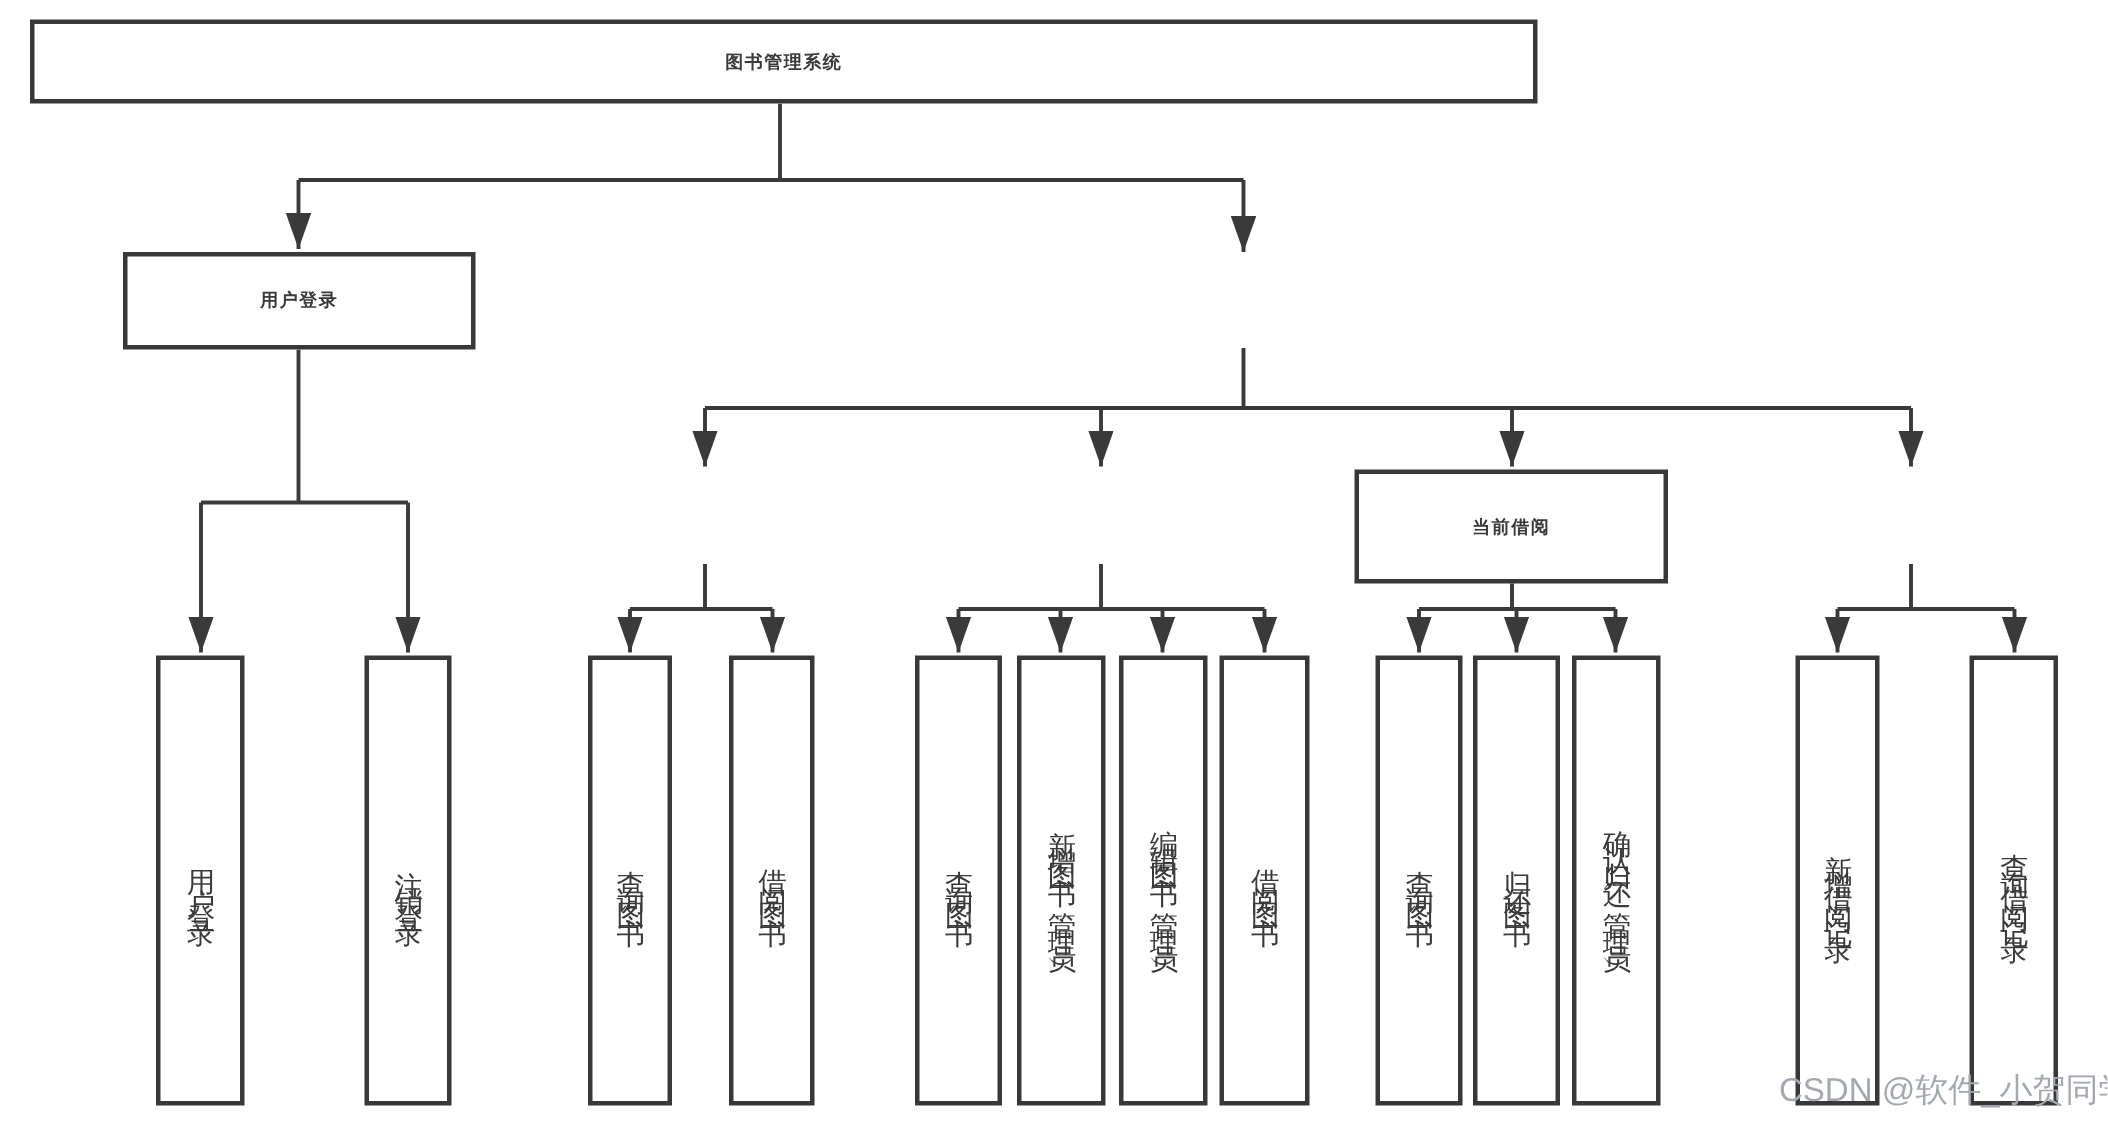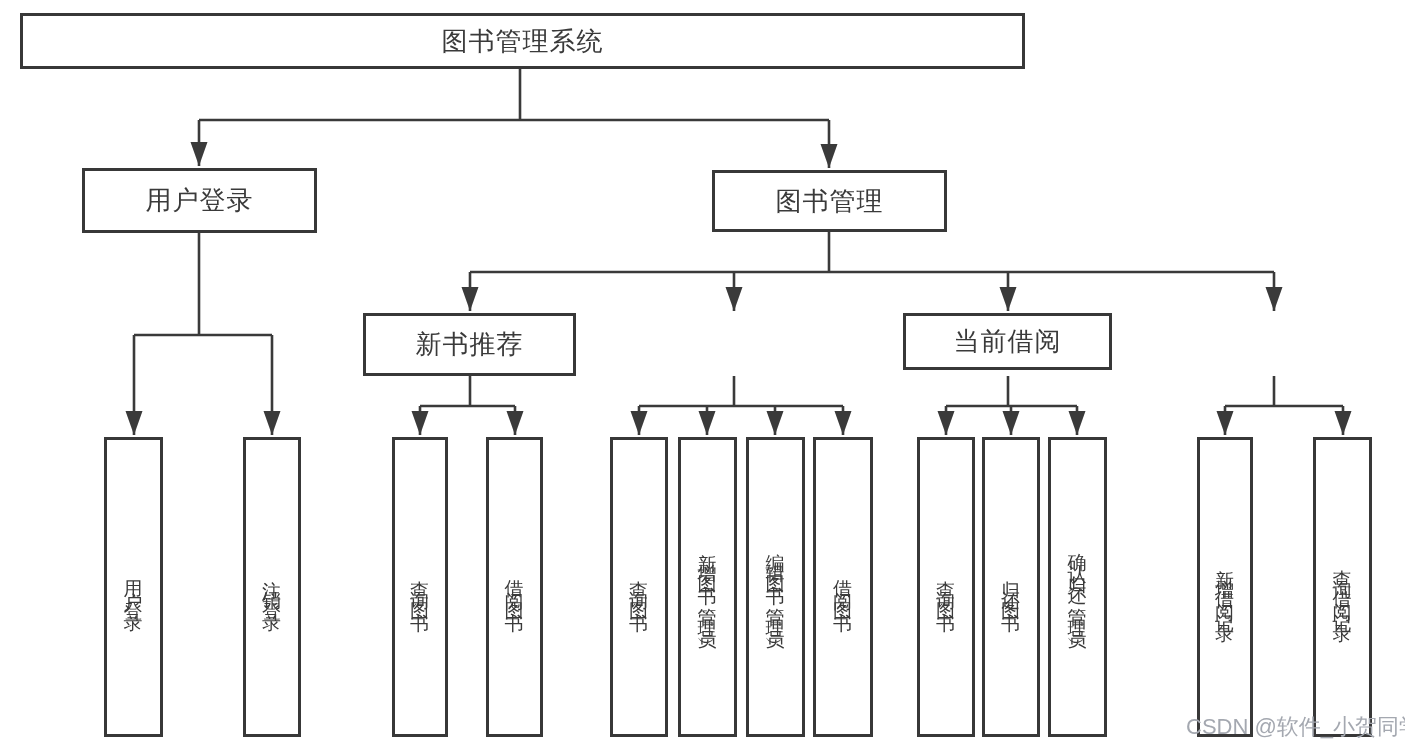--- a/index.html
+++ b/index.html
@@ -12,21 +12,21 @@
   }
   #wires{position:absolute;left:0;top:0;width:1405px;height:747px;}
   .box{
     position:absolute;
     background:#ffffff;
     border:3px solid #383838;
     box-sizing:border-box;
     display:flex;align-items:center;justify-content:center;
     color:#3a3a3a;
   }
-  .hlabel{font-size:26px;letter-spacing:1px;white-space:nowrap;}
+  .hlabel{font-size:12px;letter-spacing:1px;white-space:nowrap;font-weight:bold;}
   .leaf .vlabel{
     writing-mode:vertical-rl;
     text-orientation:mixed;
     font-size:19px;
     letter-spacing:11px;
     line-height:1;
     white-space:nowrap;
   }
   #watermark{
     position:absolute;
@@ -91,28 +91,22 @@
     </g>
   </svg>
 
   <div class="box" style="left:20px;top:13px;width:1005px;height:56px;">
     <span class="hlabel">图书管理系统</span>
   </div>
 
   <div class="box" style="left:82px;top:168px;width:235px;height:65px;">
     <span class="hlabel">用户登录</span>
   </div>
-  <div class="box" style="left:712px;top:170px;width:235px;height:62px;">
-    <span class="hlabel">图书管理</span>
-  </div>
 
-  <div class="box" style="left:363px;top:313px;width:213px;height:63px;">
-    <span class="hlabel">新书推荐</span>
-  </div>
-  <div class="box" style="left:903px;top:313px;width:209px;height:57px;">
+  <div class="box" style="left:903px;top:313px;width:209px;height:76px;">
     <span class="hlabel">当前借阅</span>
   </div>
 
   <div class="box leaf" style="left:104px;top:437px;width:59px;height:300px;">
     <span class="vlabel">用户登录</span>
   </div>
   <div class="box leaf" style="left:243px;top:437px;width:58px;height:300px;">
     <span class="vlabel">注销登录</span>
   </div>
 

